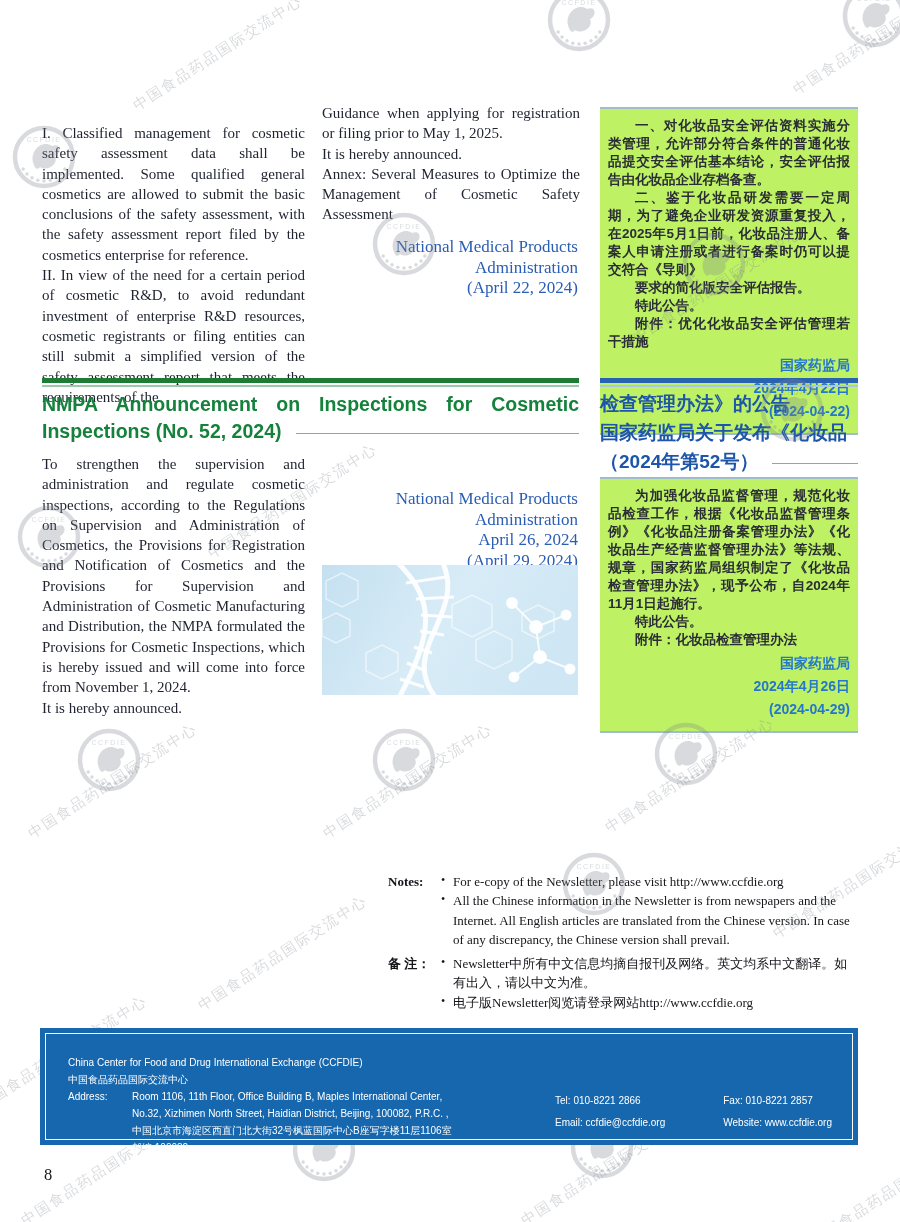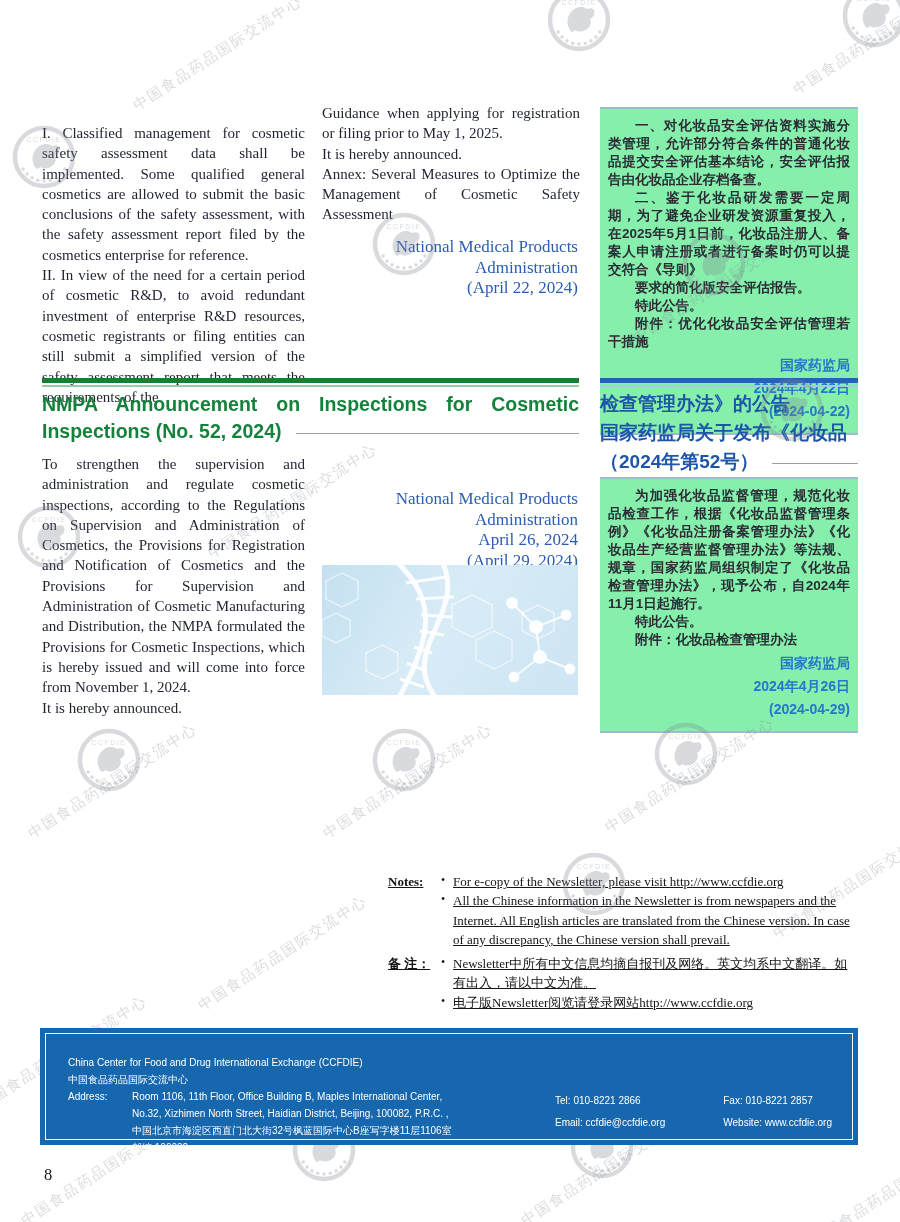--- a/index.html
+++ b/index.html
@@ -19,21 +19,21 @@
     font-family:"Liberation Sans", sans-serif; font-size:14.5px; letter-spacing:2px;
     color:rgba(125,131,142,.30);
   }
   
   .abs { position:absolute; }
   .body-en { font-size:15px; line-height:20.3px; text-align:justify; color:#1f2330; }
   .body-en p + p { margin-top:0; }
   .attr { font-size:17px; line-height:20.5px; color:#2a5db4; text-align:right; }
   
   .cn-box {
-    background:#86efac; border-top:2px solid #9fbccf; border-bottom:2px solid #9fbccf;
+    background:#bef264; border-top:2px solid #9fbccf; border-bottom:2px solid #9fbccf;
     padding:8px 8px 10px 8px;
     font-family:"Liberation Sans", sans-serif; font-weight:bold;
     font-size:13.5px; line-height:18px; color:#2a2d35; text-align:justify;
   }
   .cn-box p { text-indent:2em; }
   .cn-box .sig { text-align:right; text-indent:0; color:#2577cc; line-height:23px; font-size:14px; }
   .cn-box .sig-first { margin-top:3px; }
   
   .dbl-rule .bar1 { height:5px; }
   .dbl-rule .bar2 { height:2.5px; margin-top:1.5px; }
@@ -41,21 +41,21 @@
   .blue  .bar1 { background:#2a62b2; } .blue  .bar2 { background:#a9c6e6; }
   .title-en { font-family:"Liberation Sans", sans-serif; font-weight:bold;
     font-size:19.5px; line-height:27px; color:#15823c; }
   .title-en .jline { text-align:justify; text-align-last:justify; }
   .title-row { display:flex; align-items:center; }
   .title-tail { flex:1; border-top:1.5px solid #9aa0a6; margin-left:14px; margin-top:3px; }
   .title-cn { font-family:"Liberation Sans", sans-serif; font-weight:bold;
     font-size:19px; line-height:29px; color:#1d56a8; }
   
   .notes { font-size:13px; line-height:19.3px; color:#15151a; }
-  .notes-row { display:flex; margin-bottom:5px;text-decoration:underline; }
+  .notes-row { display:flex; margin-bottom:5px; }
   .n-label { flex:none; width:52px; font-weight:bold; }
   .n-items { flex:1; }
   .n-item { position:relative; padding-left:13px; }
   .n-item::before { content:"\2022"; position:absolute; left:1px; top:-1px; font-size:12px; }
   
   .footer { background:#1667ae; padding:5px; z-index:7; }
   .f-inner { border:1px solid #ffffff; height:100%; padding:20px 14px 0 22px;
     color:#ffffff; font-family:"Liberation Sans", sans-serif;
     font-size:10px; line-height:17px; }
   .f-row { display:flex; }

